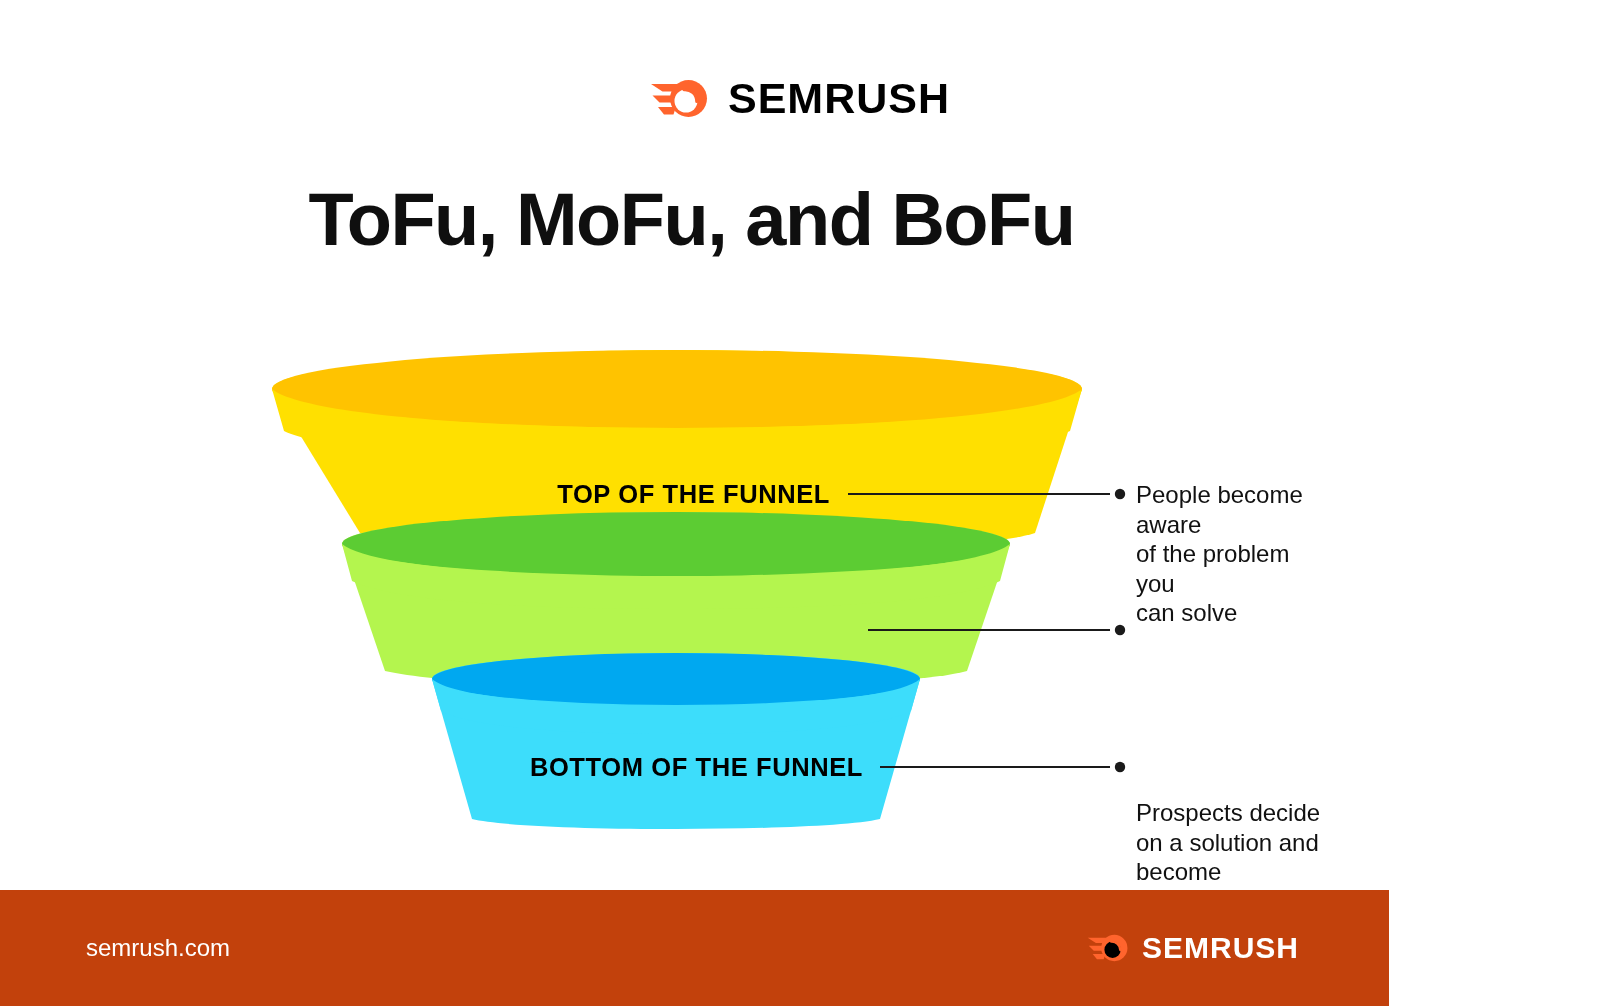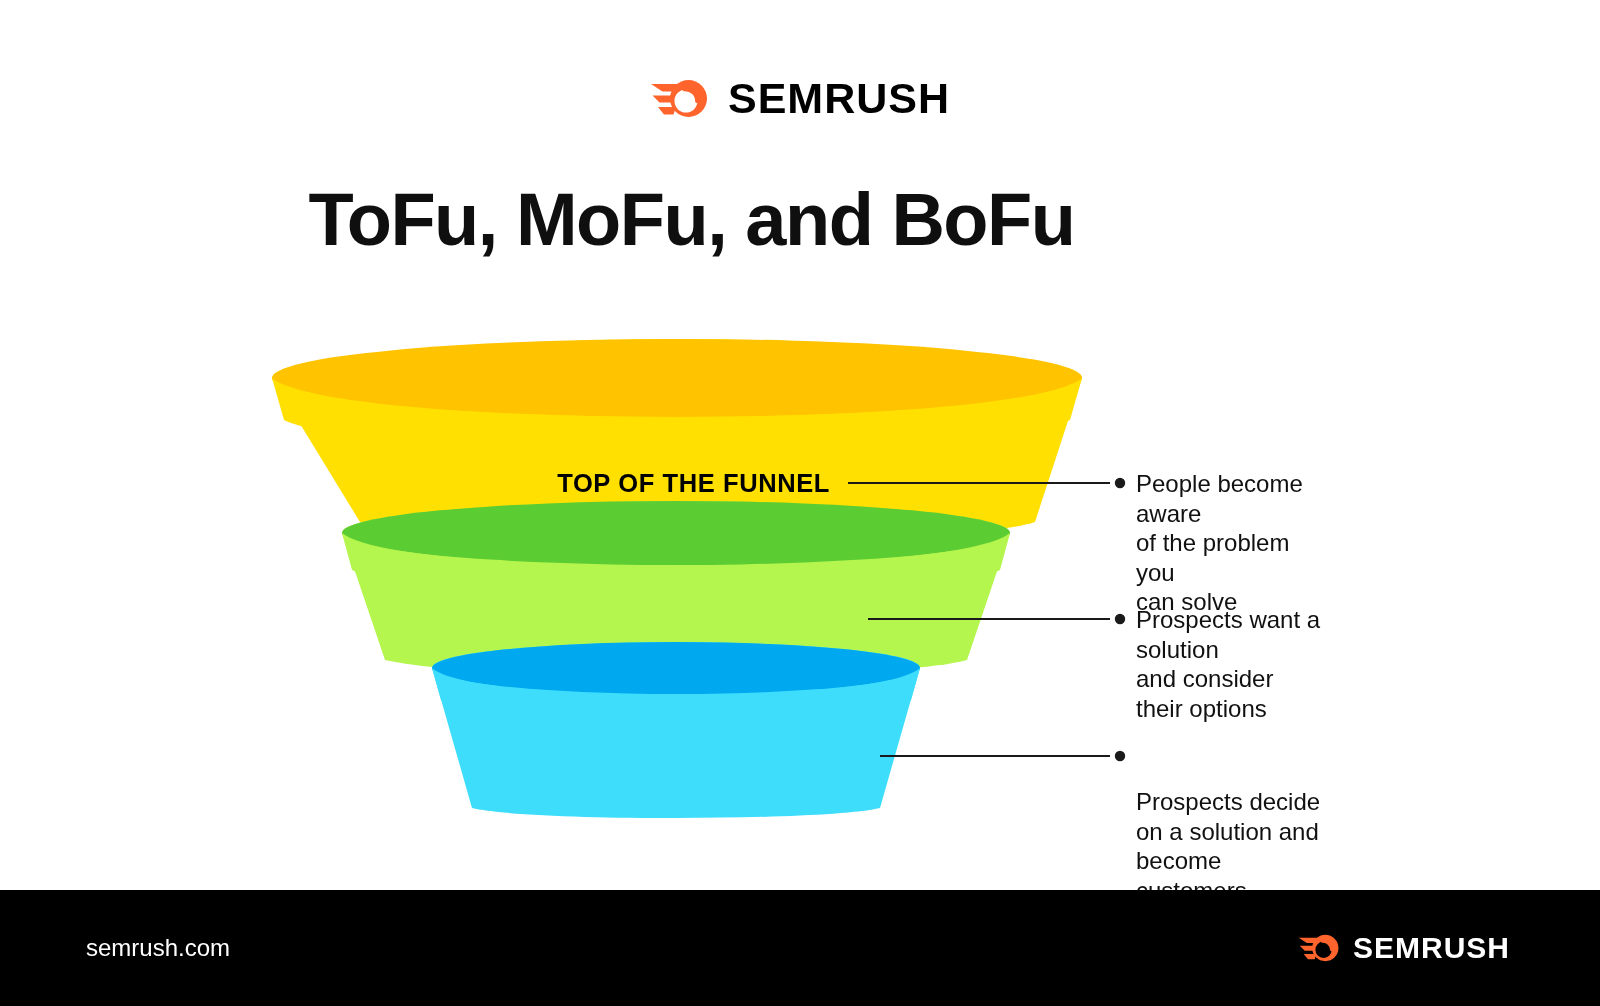--- a/index.html
+++ b/index.html
@@ -60,21 +60,21 @@
     font-size: 74px;
     letter-spacing: -1.5px;
     color: #0f0f0f;
     line-height: 1;
   }
 
   
   .funnel-area {
     position: absolute;
     left: 0;
-    top: 338px;
+    top: 349px;
     width: 1324px;
     height: 520px;
   }
   .funnel-svg {
     position: absolute;
     left: 0;
     top: 0;
   }
   .funnel-label {
     position: absolute;
@@ -95,23 +95,23 @@
     line-height: 29.5px;
     color: #111111;
     white-space: pre-line;
   }
 
   
   .footer-bar {
     position: absolute;
     left: 0;
     bottom: 0;
-    width: 1600px;
+    width: 1389px;
     height: 116px;
-    background: #000000;
+    background: #c2410c;
   }
   .footer-url {
     position: absolute;
     left: 86px;
     top: 50%;
     transform: translateY(-50%);
     color: #ffffff;
     font-family: "Liberation Sans", sans-serif;
     font-size: 24px;
   }
@@ -214,26 +214,25 @@
         <line x1="880" y1="418" x2="1110" y2="418"></line>
       </g>
       <g fill="#1A1A1A">
         <circle cx="1120" cy="145" r="5.2"></circle>
         <circle cx="1120" cy="281" r="5.2"></circle>
         <circle cx="1120" cy="418" r="5.2"></circle>
       </g>
     </svg>
 
     <div class="funnel-label" style="left:830px; top:145px;">TOP OF THE FUNNEL</div>
+    <div class="funnel-label" style="left:863px; top:418px;">BOTTOM OF THE FUNNEL</div>
 
     <div class="callout" style="left:1136px; top:131px;">People become aware
 of the problem you
 can solve</div>
-    <div class="callout" style="left:1136px; top:267px;">Prospects want a solution
-and consider their options</div>
     <div class="callout" style="left:1136px; top:404px;margin-top:45px;">Prospects decide
 on a solution and become
 customers</div>
   </div>
 
   <div class="footer-bar">
     <div class="footer-url">semrush.com</div>
 
     <div class="brand-logo footer">
       <span>

